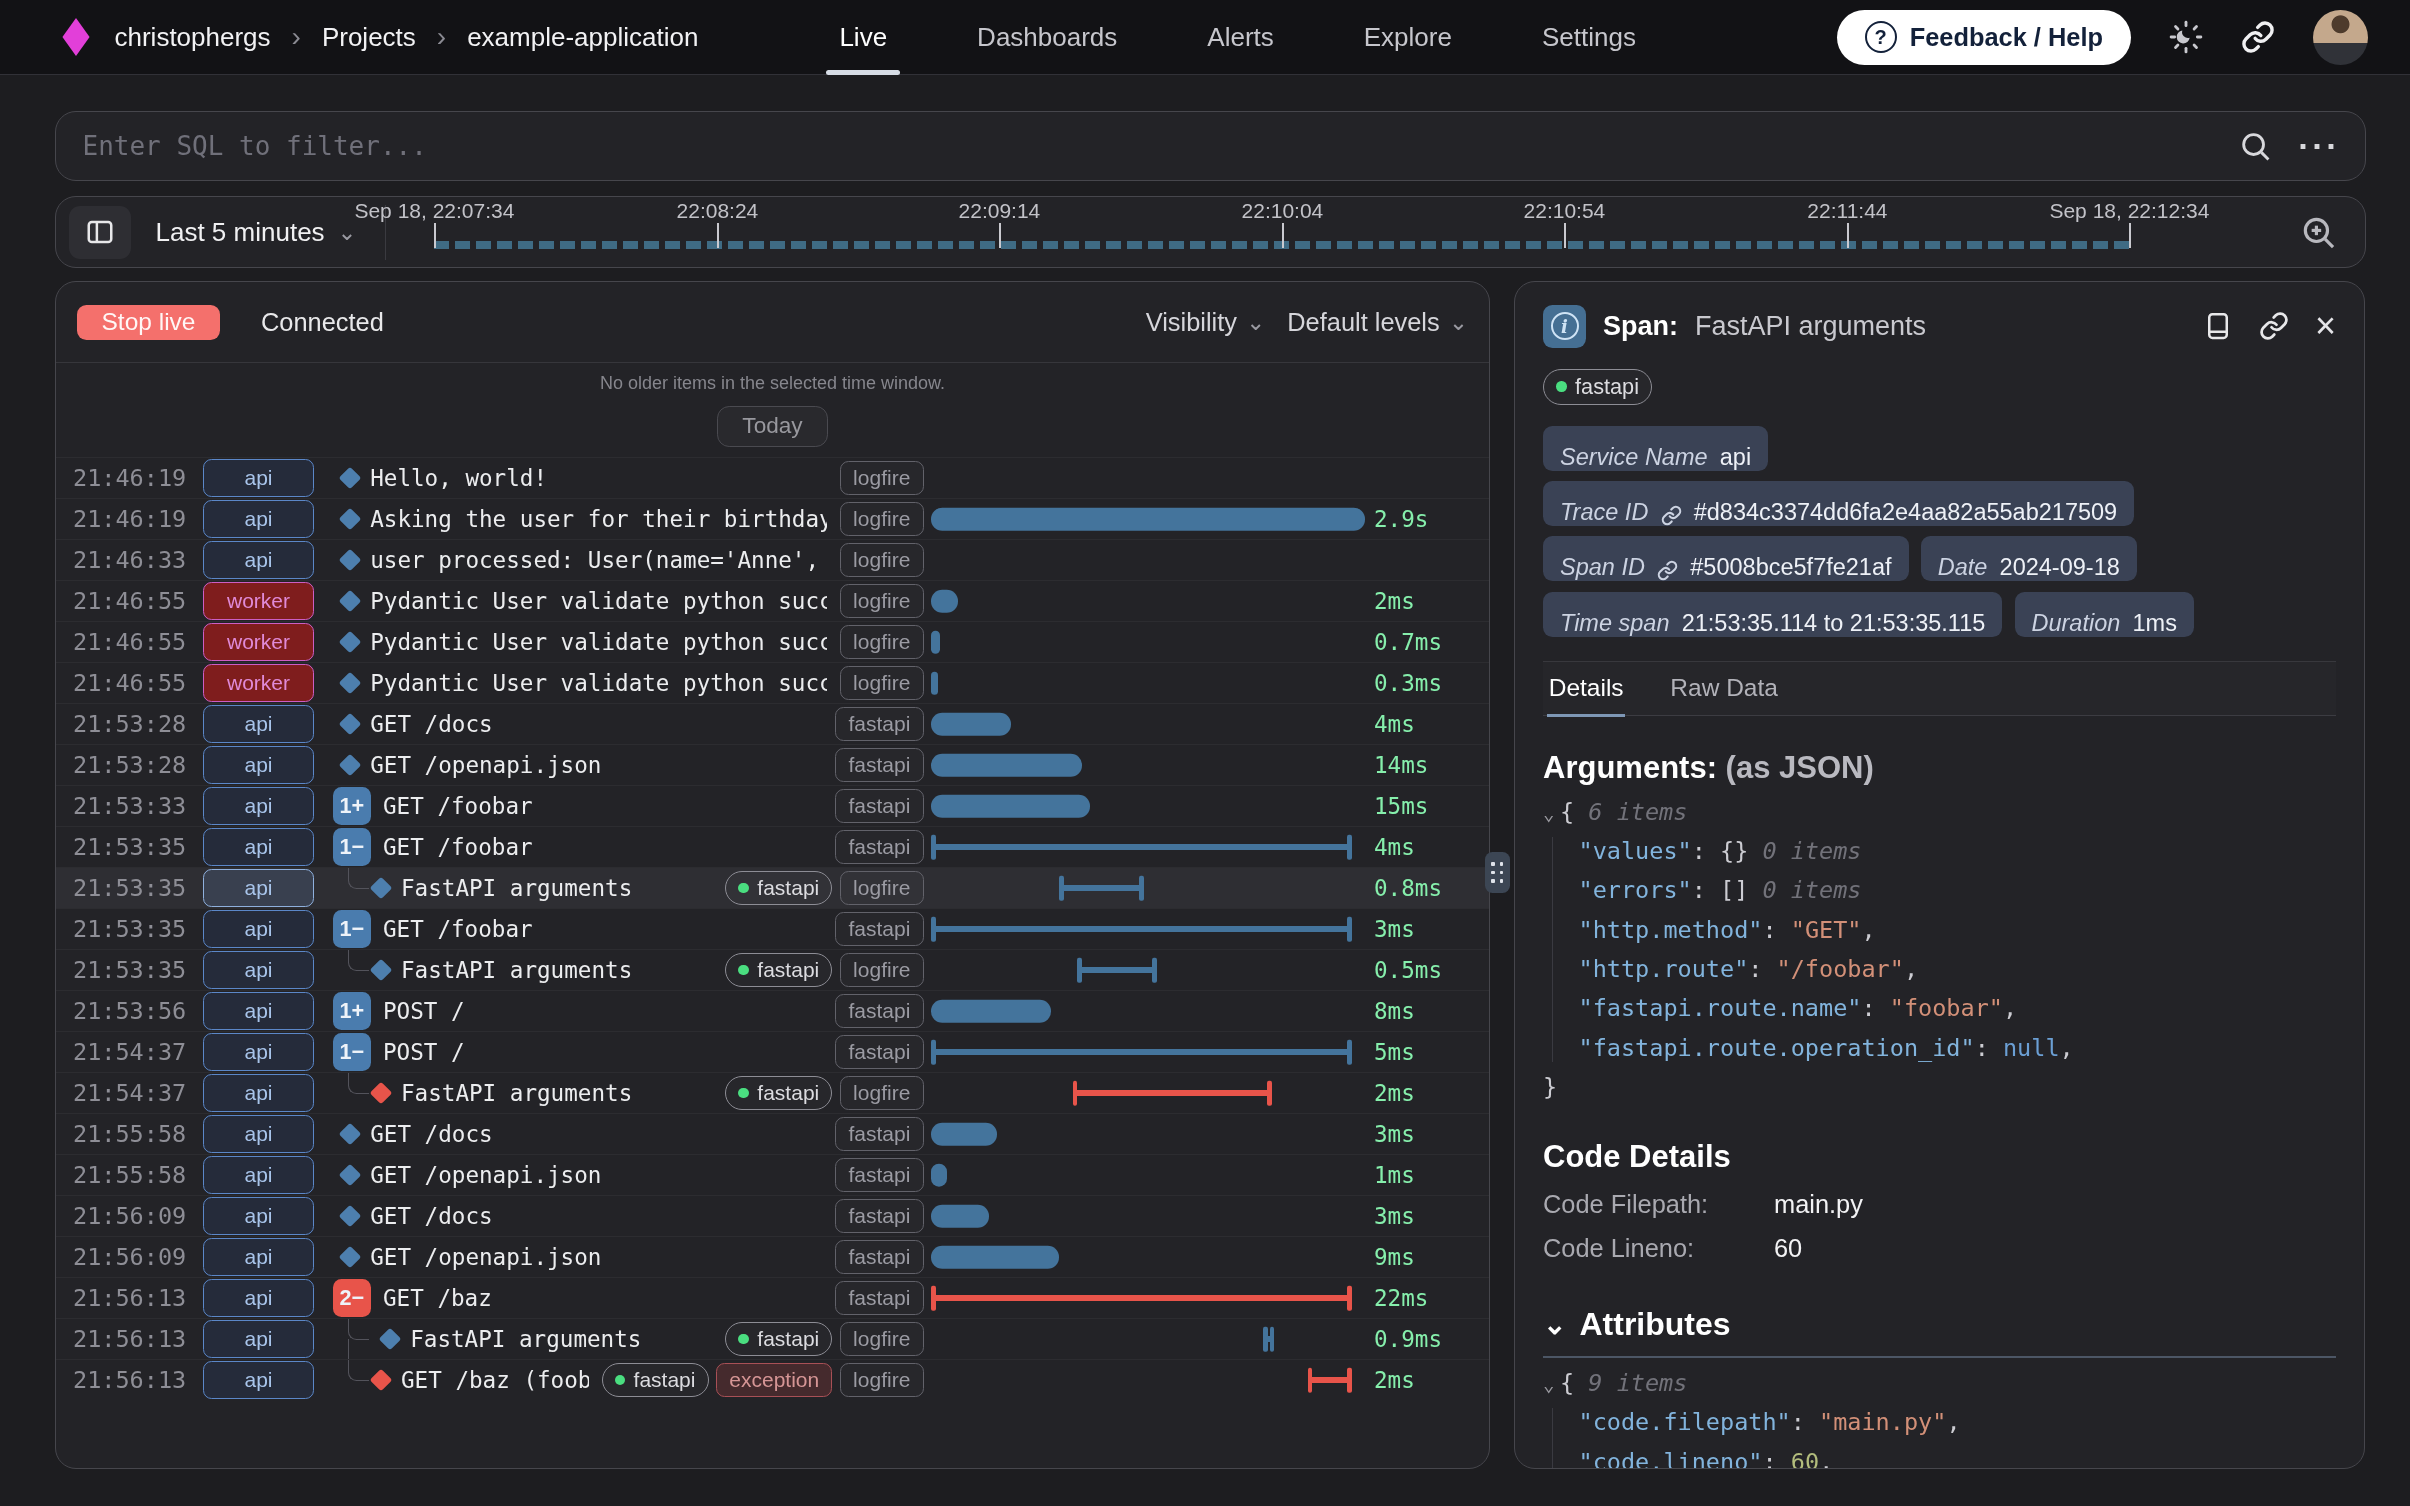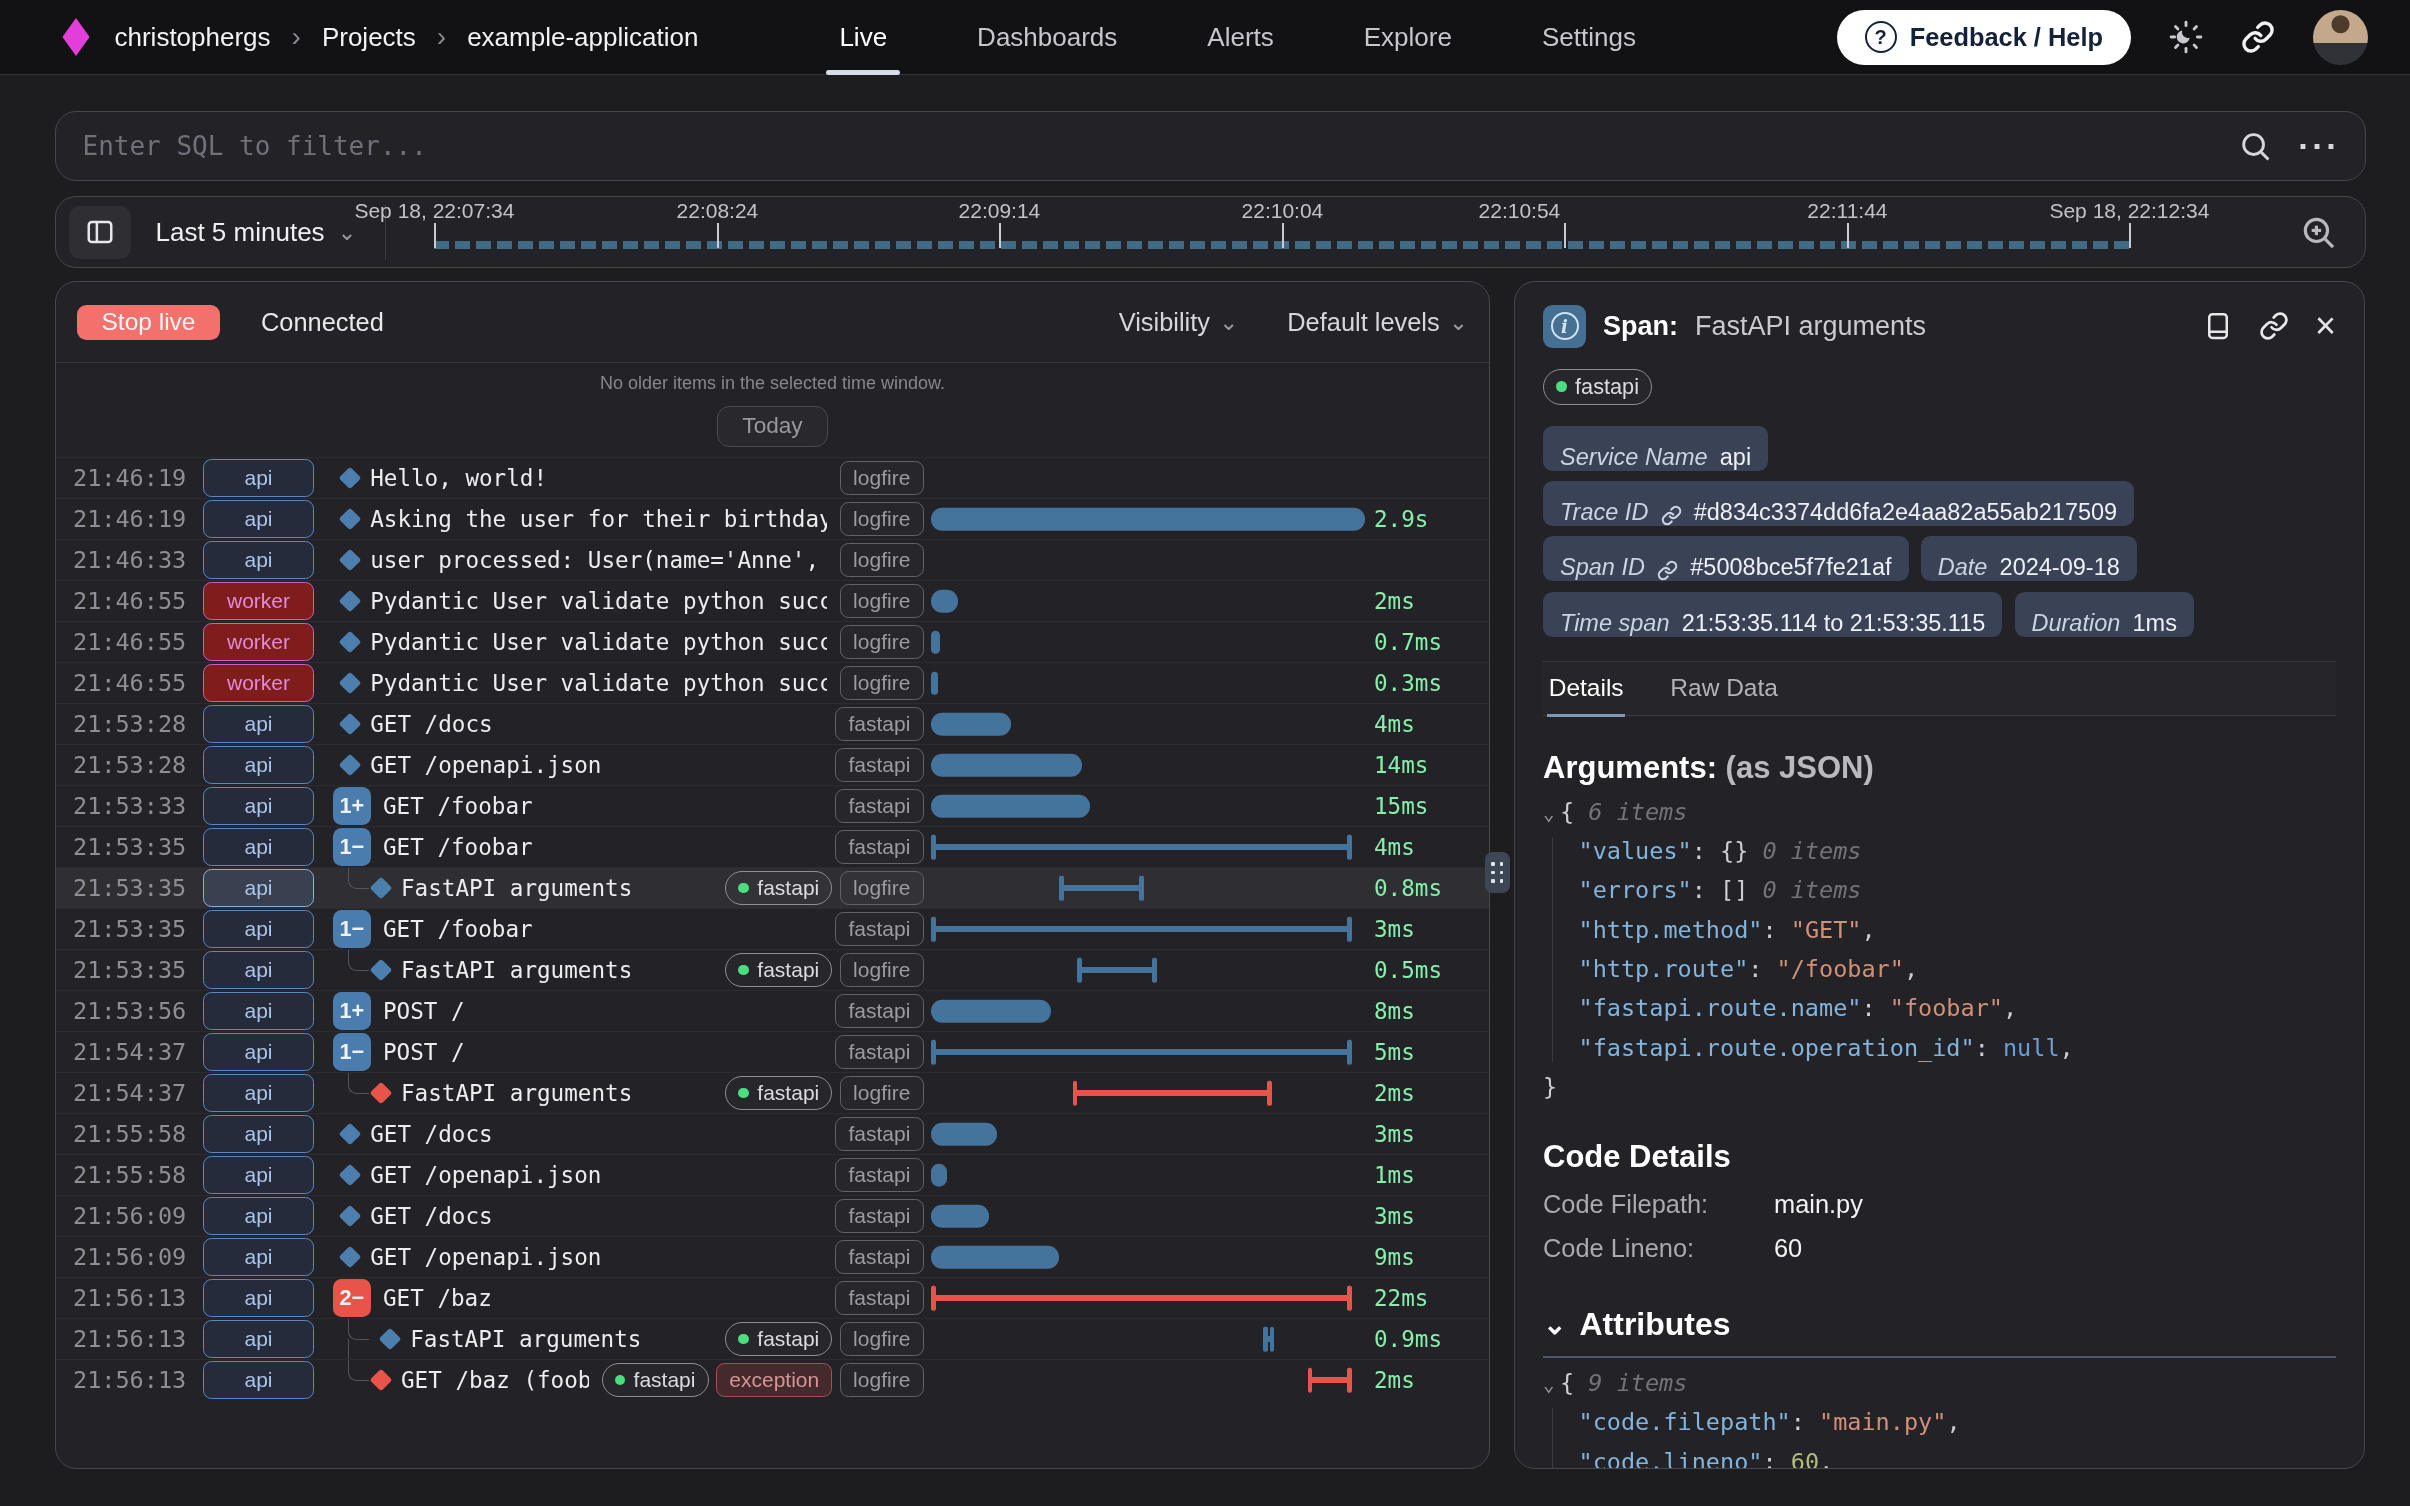--- a/index.html
+++ b/index.html
@@ -44,21 +44,21 @@
   .tickline{position:absolute;width:1.9px;background:#c9c9cf;top:26px;height:24.5px}
   .ticklabel{position:absolute;top:1.9px;transform:translateX(-50%);font-size:21px;color:#c2c2c8;white-space:nowrap}
   .dashline{position:absolute;top:44px;height:7.5px;
     background:repeating-linear-gradient(90deg,#3f6b84 0 15px,rgba(0,0,0,0) 15px 21px)}
   .zoombtn{background:none;border:none;margin-left:24.5px;margin-right:9.4px;display:flex;cursor:pointer}
   
   .livepanel{top:281px;left:55px;width:1435px;height:1188px;display:flex;flex-direction:column;overflow:hidden}
   .lhead{height:81px;flex:none;display:flex;align-items:center;padding:0 21px;border-bottom:0.9px solid #36363b}
   .stoplive{background:#f4706c;color:#fff7f6;border:none;border-radius:9.4px;height:35px;padding:0 24.5px;font-size:24.5px;cursor:pointer}
   .connected{margin-left:41px;font-size:25.4px;color:#e8e8ea}
-  .hdrops{margin-left:auto;display:flex;align-items:center;gap:49px}
+  .hdrops{margin-left:auto;display:flex;align-items:center;gap:22px}
   .hdrop{display:flex;align-items:center;gap:9.4px;font-size:25.4px;color:#d6d6db;cursor:pointer}
   .lempty{height:94px;flex:none;display:flex;flex-direction:column;align-items:center;justify-content:center;gap:11.3px}
   .notice{font-size:18px;color:#86868d}
   .todaybtn{height:41px;padding:0 24.5px;border-radius:12.2px;border:0.9px solid #4a4a50;background:#29292d;color:#98989e;font-size:22.6px;cursor:pointer}
   .rows{flex:1;overflow:hidden}
   .row{height:41px;display:flex;align-items:center;border-top:0.9px solid #2c2c30;position:relative}
   .row.selected{background:#2e2e33}
   .rtime{width:132px;padding-left:17px;font:23.5px "DejaVu Sans Mono",monospace;color:#8e8e96;flex:none}
   .rscope{width:141px;flex:none;display:flex;justify-content:center}
   .scope{min-width:111px;height:38px;border-radius:8.5px;display:flex;align-items:center;justify-content:center;font-size:21px;cursor:pointer}
@@ -220,21 +220,21 @@
       <div class="dashline" style="left: 30px; width: 1695px;"></div>
       <div class="tickline" style="left: 30px;"></div>
       <div class="ticklabel" style="left: 30px;">Sep 18, 22:07:34</div>
       <div class="tickline" style="left: 313px;"></div>
       <div class="ticklabel" style="left: 313px;">22:08:24</div>
       <div class="tickline" style="left: 595px;"></div>
       <div class="ticklabel" style="left: 595px;">22:09:14</div>
       <div class="tickline" style="left: 878px;"></div>
       <div class="ticklabel" style="left: 878px;">22:10:04</div>
       <div class="tickline" style="left: 1160px;"></div>
-      <div class="ticklabel" style="left: 1115px;">22:10:54</div>
+      <div class="ticklabel" style="left: 1160px;">22:10:54</div>
       <div class="tickline" style="left: 1443px;"></div>
       <div class="ticklabel" style="left: 1443px;">22:11:44</div>
       <div class="tickline" style="left: 1725px;"></div>
       <div class="ticklabel" style="left: 1725px;">Sep 18, 22:12:34</div>
     </div>
   <button class="zoombtn">
     <svg width="38" height="38" viewBox="0 0 24 24" fill="none" stroke="#b8b8be" stroke-width="2">
       <circle cx="11" cy="11" r="7"></circle>
         <line x1="16.5" y1="16.5" x2="21.5" y2="21.5"></line>
       <line x1="11" y1="8" x2="11" y2="14"></line>

